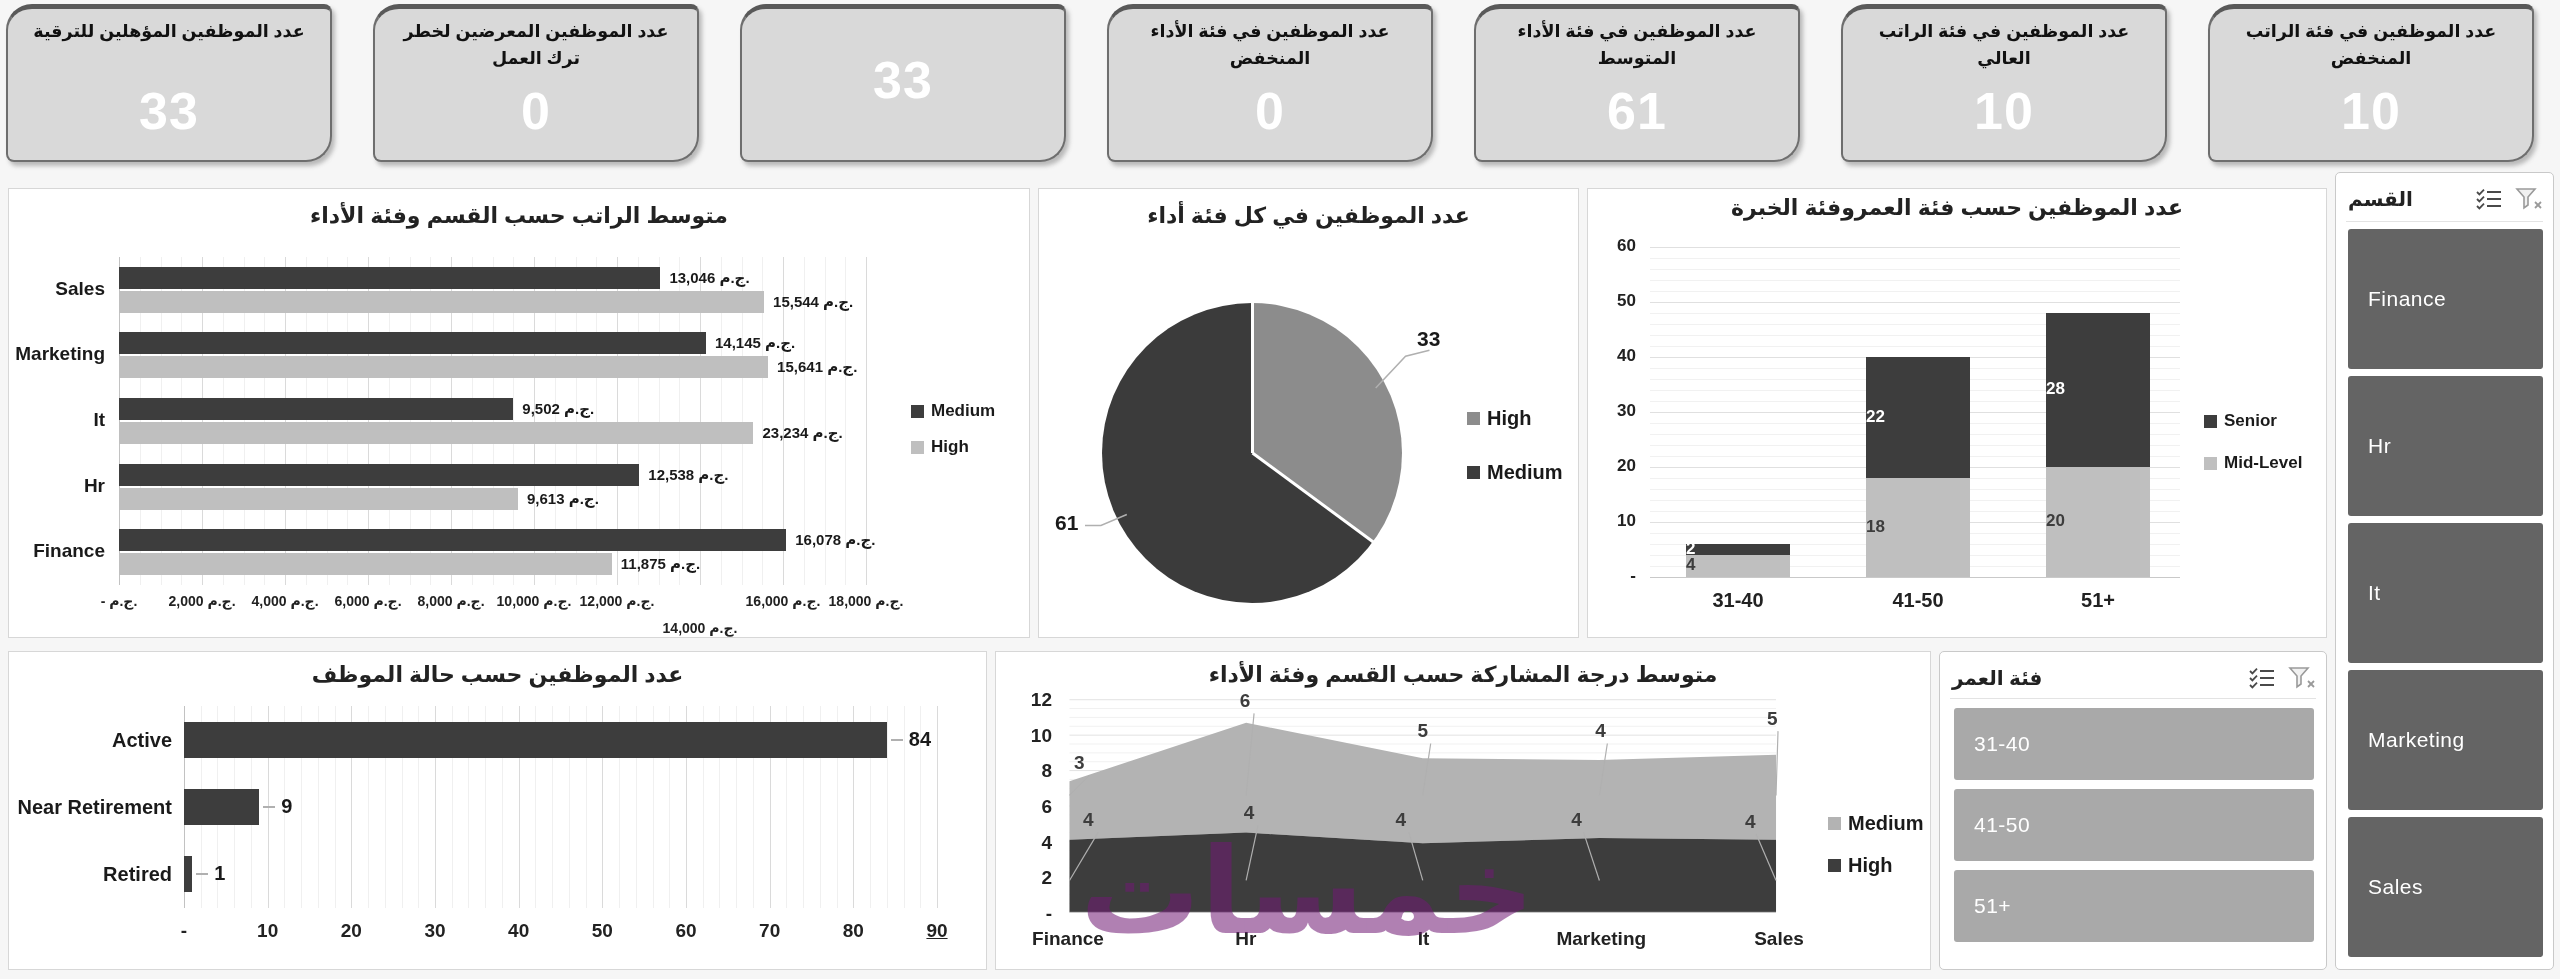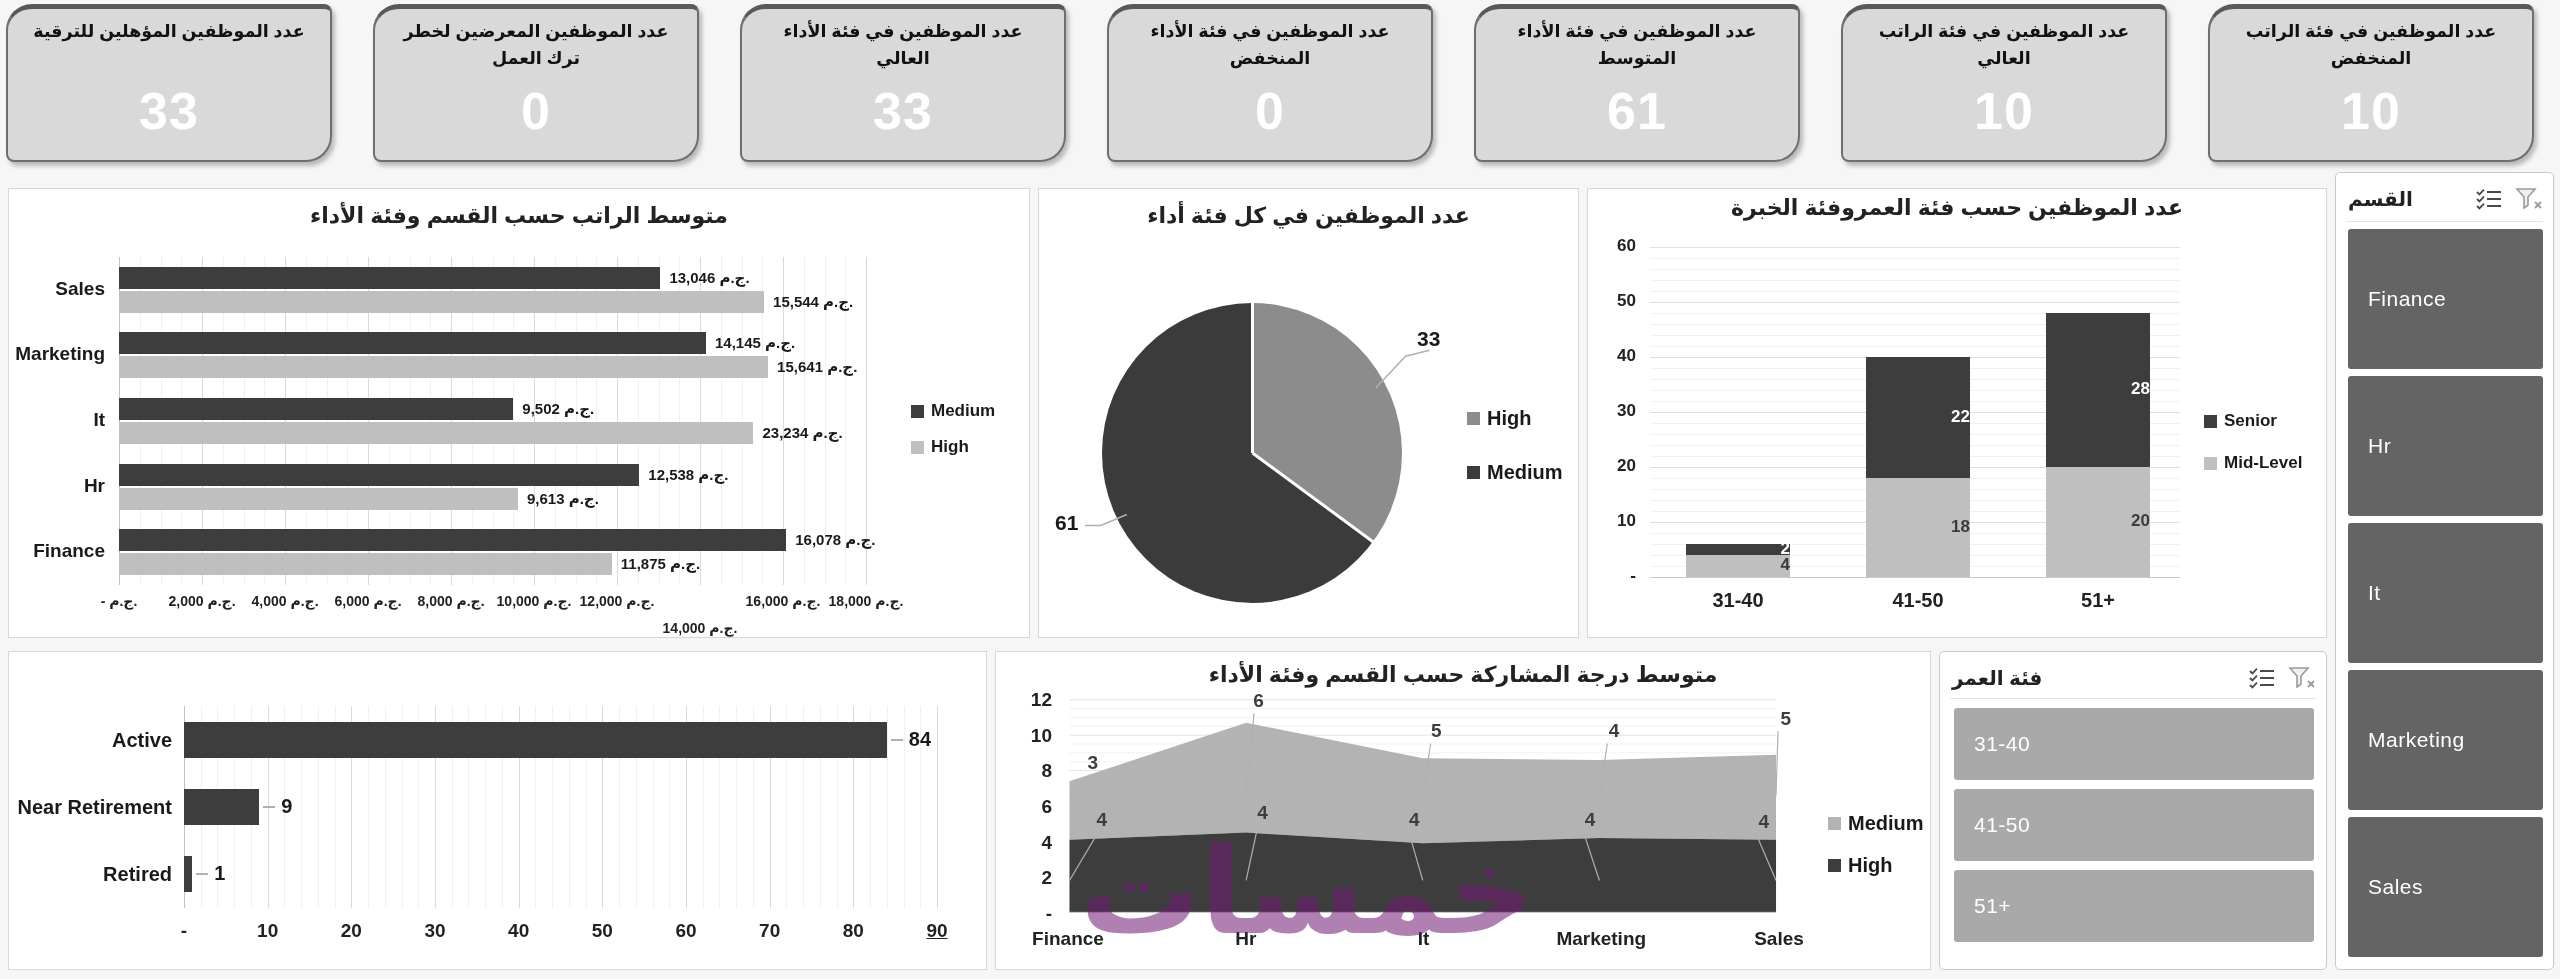--- a/index.html
+++ b/index.html
@@ -49,21 +49,21 @@
   .legend-text.big { font-size:20px; }
 
   
   #pie-circle { position:absolute; left:63px; top:114px; width:300px; height:300px; border-radius:50%; }
   .pie-seam { position:absolute; left:148.5px; top:0; width:3px; height:150px; background:#fff; transform-origin:50% 100%; }
   .pie-callout { position:absolute; font-weight:bold; font-size:21px; }
   svg.overlay { position:absolute; inset:0; width:100%; height:100%; pointer-events:none; }
 
   
   .col-seg { position:absolute; }
-  .col-val { position:absolute; font-weight:bold; font-size:17px; text-align:right; }
+  .col-val { position:absolute; font-weight:bold; font-size:17px; text-align:left; }
 
   
   .slicer { position:absolute; background:#fff; border:1px solid #c9c9c9; border-radius:5px; }
   #slicer-dept { left:2335px; top:172px; width:219px; height:798px; }
   #slicer-age  { left:1939px; top:651px; width:388px; height:319px; }
   .slicer-header { position:absolute; top:8px; left:12px; right:10px; height:36px;
     display:flex; align-items:center; }
   .slicer-title { direction:rtl; font-weight:bold; font-size:20px; color:#222; flex:1; text-align:left; }
   .slicer-icons { display:flex; gap:12px; align-items:center; }
   .slicer-icon { width:28px; height:24px; cursor:pointer; }
@@ -83,21 +83,20 @@
   <div id="cards">
       <div class="kpi-card">
         <div class="kpi-title" dir="rtl">عدد الموظفين المؤهلين للترقية</div>
         <div class="kpi-value">33</div>
       </div>
       <div class="kpi-card">
         <div class="kpi-title" dir="rtl">عدد الموظفين المعرضين لخطر ترك العمل</div>
         <div class="kpi-value">0</div>
       </div>
       <div class="kpi-card">
-        <div class="kpi-title" dir="rtl">عدد الموظفين في فئة الأداء العالي</div>
         <div class="kpi-value">33</div>
       </div>
       <div class="kpi-card">
         <div class="kpi-title" dir="rtl">عدد الموظفين في فئة الأداء المنخفض</div>
         <div class="kpi-value">0</div>
       </div>
       <div class="kpi-card">
         <div class="kpi-title" dir="rtl">عدد الموظفين في فئة الأداء المتوسط</div>
         <div class="kpi-value">61</div>
       </div>
@@ -282,20 +281,21 @@
           <div class="legend-text">Senior</div>
         </div>
         <div class="legend-item" style="left: 616px; top: 264px;">
           <div class="legend-swatch" style="background: rgb(191, 191, 191);"></div>
           <div class="legend-text">Mid-Level</div>
         </div>
       </div>
   </section>
 
   <section class="panel" id="panel-status">
+    <h3 class="chart-title" style="top:10px;">عدد الموظفين حسب حالة الموظف</h3>
     <div class="plot-layer" id="status-plot">
         <div class="gridv" style="left: 191.733px; top: 54px; height: 202px;"></div>
         <div class="gridv" style="left: 208.467px; top: 54px; height: 202px;"></div>
         <div class="gridv" style="left: 225.2px; top: 54px; height: 202px;"></div>
         <div class="gridv" style="left: 241.933px; top: 54px; height: 202px;"></div>
         <div class="gridv major" style="left: 258.667px; top: 54px; height: 202px;"></div>
         <div class="gridv" style="left: 275.4px; top: 54px; height: 202px;"></div>
         <div class="gridv" style="left: 292.133px; top: 54px; height: 202px;"></div>
         <div class="gridv" style="left: 308.867px; top: 54px; height: 202px;"></div>
         <div class="gridv" style="left: 325.6px; top: 54px; height: 202px;"></div>

